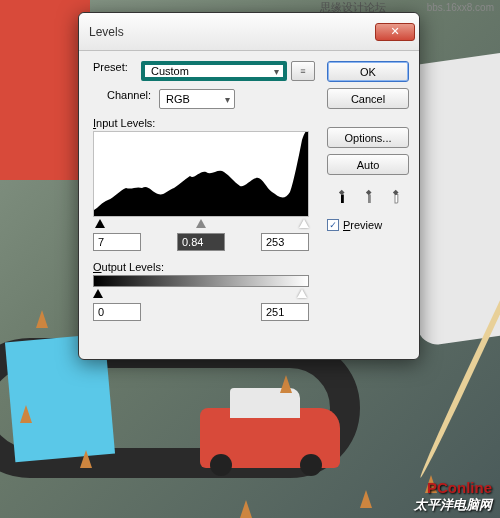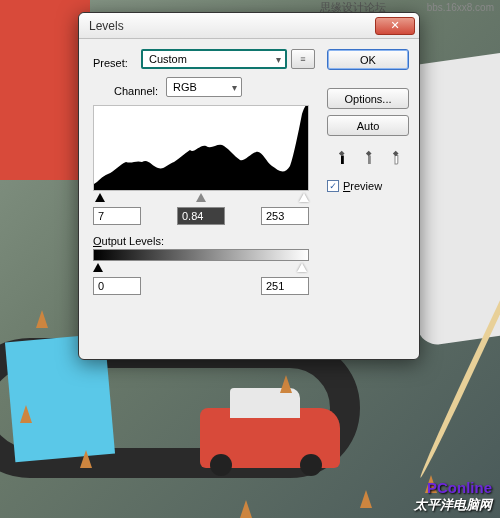--- a/index.html
+++ b/index.html
@@ -16,74 +16,74 @@
   .bg-calc { position: absolute; right: -20px; top: 60px; width: 120px; height: 280px; background: #e8e8e8; border-radius: 20px 0 0 20px; transform: rotate(-8deg); }
   .bg-paper { position: absolute; left: 10px; bottom: 60px; width: 100px; height: 120px; background: #5ac8e8; transform: rotate(-5deg); }
   .bg-road { position: absolute; left: -40px; bottom: 40px; width: 400px; height: 140px; border: 30px solid #2a2a2a; border-radius: 120px; background: transparent; }
   .bg-car { position: absolute; left: 200px; bottom: 50px; width: 140px; height: 60px; background: #d84a3a; border-radius: 8px 20px 6px 6px; }
   .bg-car::before { content:""; position:absolute; left:30px; top:-20px; width:70px; height:30px; background:#e8e8e8; border-radius:4px 10px 0 0; }
   .bg-car::after { content:""; position:absolute; left:10px; bottom:-8px; width:22px; height:22px; background:#222; border-radius:50%; box-shadow: 90px 0 #222; }
   .cone { position:absolute; width:12px; height:18px; background:#cd853f; clip-path: polygon(50% 0, 100% 100%, 0 100%); }
   .c1{left:36px;top:310px}.c2{left:20px;top:405px}.c3{left:80px;top:450px}.c4{left:280px;top:375px}.c5{left:240px;top:500px}.c6{left:360px;top:490px}.c7{left:425px;top:475px}
   .pencil { position:absolute; right:30px; bottom:30px; width:6px; height:220px; background:#e8d098; transform:rotate(25deg); border-radius:0 0 50% 50%; }
   .watermark { position:absolute; right:8px; bottom:4px; font-size:13px; color:#fff; text-shadow:1px 1px 2px #000; font-weight:bold; font-style:italic; }
-  .watermark2 { position:absolute; right:8px; bottom:22px; font-size:15px; color:#6d28d9; text-shadow:1px 1px 2px #000; font-weight:bold; }
+  .watermark2 { position:absolute; right:8px; bottom:22px; font-size:15px; color:#b91c1c; text-shadow:1px 1px 2px #000; font-weight:bold; }
   .topwm { position:absolute; top:0; left:320px; font-size:11px; color:#555;text-align:right; }
   .topwm2 { position:absolute; top:2px; right:6px; font-size:10px; color:#888; }
 
   .dialog {
     position: absolute;
     left: 78px; top: 12px;
     width: 342px; height: 348px;
     background: #f0f0f0;
     border: 1px solid #333;
     border-radius: 6px;
     box-shadow: 0 4px 20px rgba(0,0,0,0.5);
     display: flex; flex-direction: column;
   }
   .titlebar {
-    height: 26px;
+    height: 38px;
     background: linear-gradient(#fdfdfd, #e8e8e8);
     border-bottom: 1px solid #c0c0c0;
     border-radius: 6px 6px 0 0;
     display: flex; align-items: center;
     padding: 0 4px 0 10px;
   }
   .title { flex: 1; font-size: 12px; color: #333; }
   .close-btn {
     width: 40px; height: 18px;
     background: linear-gradient(#e89a8a, #d04a3a);
     border: 1px solid #a03020;
     border-radius: 3px;
     color: #fff; font-size: 11px;
     display: flex; align-items: center; justify-content: center;
   }
   .body-area { flex: 1; display: flex; padding: 10px 10px 10px 14px; }
   .main-col { flex: 1; }
   .side-col { width: 82px; display: flex; flex-direction: column; gap: 6px; margin-left: 12px; }
 
-  .row { display: flex; align-items: flex-end; margin-bottom: 8px; }
+  .row { display: flex; align-items: flex-start; margin-bottom: 8px; }
   .lbl { color: #000; }
   .preset-row .lbl { width: 48px; }
   .preset-select {
     flex: 1; height: 20px; background: #fff;
-    border: 2px solid #0f766e; border-radius: 2px;
+    border: 4px solid #0f766e; border-radius: 2px;
     padding: 0 18px 0 6px; position: relative;
     display: flex; align-items: center;
   }
   .preset-select::after { content: "▾"; position: absolute; right: 4px; font-size: 10px; color: #555; }
   .mini-btn {
     width: 24px; height: 20px; margin-left: 4px;
     background: linear-gradient(#fdfdfd,#e0e0e0);
     border: 1px solid #8a8a8a; border-radius: 2px;
     display: flex; align-items: center; justify-content: center;
     font-size: 9px; color: #555;
   }
 
-  .channel-row { margin-left: 21px; margin-top: 4px; }
+  .channel-row { margin-left: 14px; margin-top: 4px; }
   .channel-row .lbl { width: 52px; }
   .channel-select {
     width: 76px; height: 20px; background: #fff;
     border: 1px solid #8a8a8a; border-radius: 2px;
     padding: 0 18px 0 6px; position: relative;
     display: flex; align-items: center;
   }
   .channel-select::after { content: "▾"; position: absolute; right: 4px; font-size: 10px; color: #555; }
 
   .section-lbl { text-decoration: underline; text-decoration-color: transparent; margin-bottom: 2px; }
@@ -180,20 +180,21 @@
         </div>
       </div>
 
       <div class="row channel-row">
         <span class="lbl">Channel:</span>
         <div class="channel-select">
           <span>RGB</span>
         </div>
       </div>
 
+      <div class="section-lbl"><span class="u">I</span><span></span>nput Levels:</div>
       <div class="histo-box">
         <svg width="216" height="86" viewBox="0 0 216 86" preserveAspectRatio="none">
           <path fill="#000" d="M0,86 L0,80 C4,78 8,72 14,70 C20,68 26,60 32,58 C38,60 42,56 48,58 C54,54 58,62 64,64 C70,66 74,60 80,58 C86,54 90,50 96,46 C100,50 106,40 112,42 C118,46 124,38 130,42 C136,46 140,52 146,56 C150,58 156,50 162,48 C168,46 172,58 178,62 C184,66 190,72 196,62 C200,50 204,30 208,10 C210,4 212,0 214,0 L216,0 L216,86 Z"></path>
         </svg>
       </div>
       <div class="slider-track">
         <div class="tri black"></div>
         <div class="tri gray"></div>
         <div class="tri white"></div>
       </div>
@@ -211,20 +212,21 @@
       </div>
       <div class="out-row">
         <input class="num-in" value="0" style="">
         <input class="num-in" value="251" style="">
       </div>
 
     </div>
 
     <div class="side-col">
       <div class="btn default">OK</div>
+      <div class="btn">Cancel</div>
       <div style="height:6px"></div>
       <div class="btn">Options...</div>
       <div class="btn">Auto</div>
       <div class="eyedrops">
         <div class="eye">
             <svg width="14" height="14">
               <path d="M2 12 L8 6 L10 8 L4 14 Z" fill="#000"></path>
               <rect x="8" y="3" width="4" height="4" fill="#555"></rect>
             </svg>
           </div>

